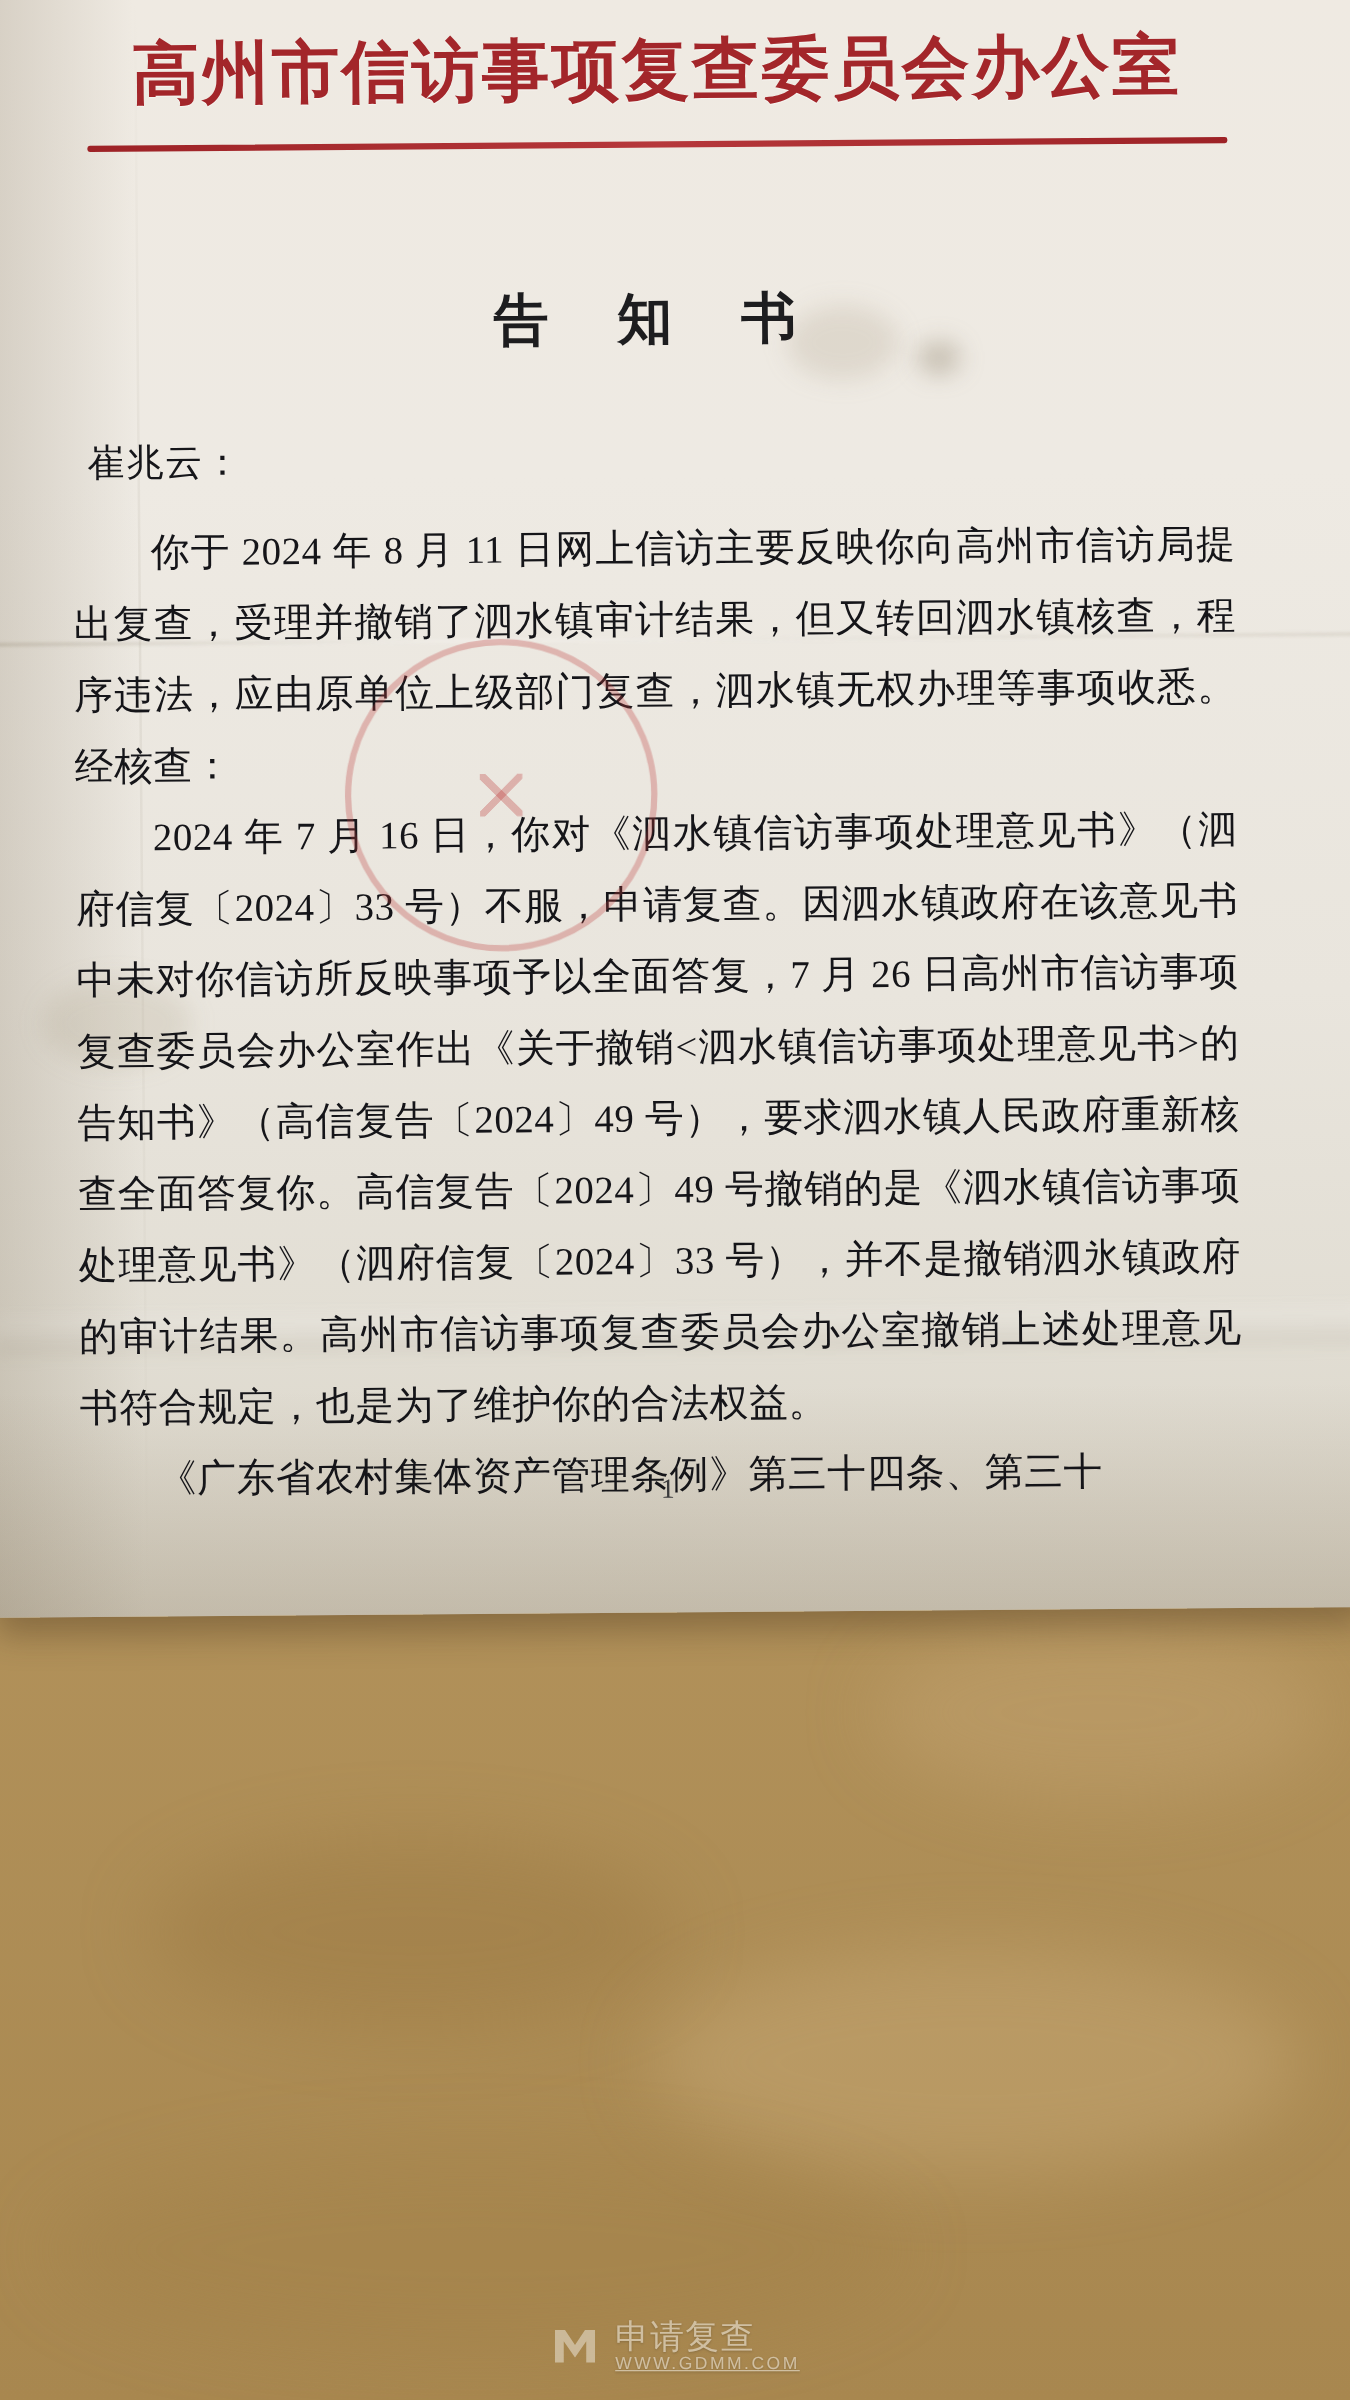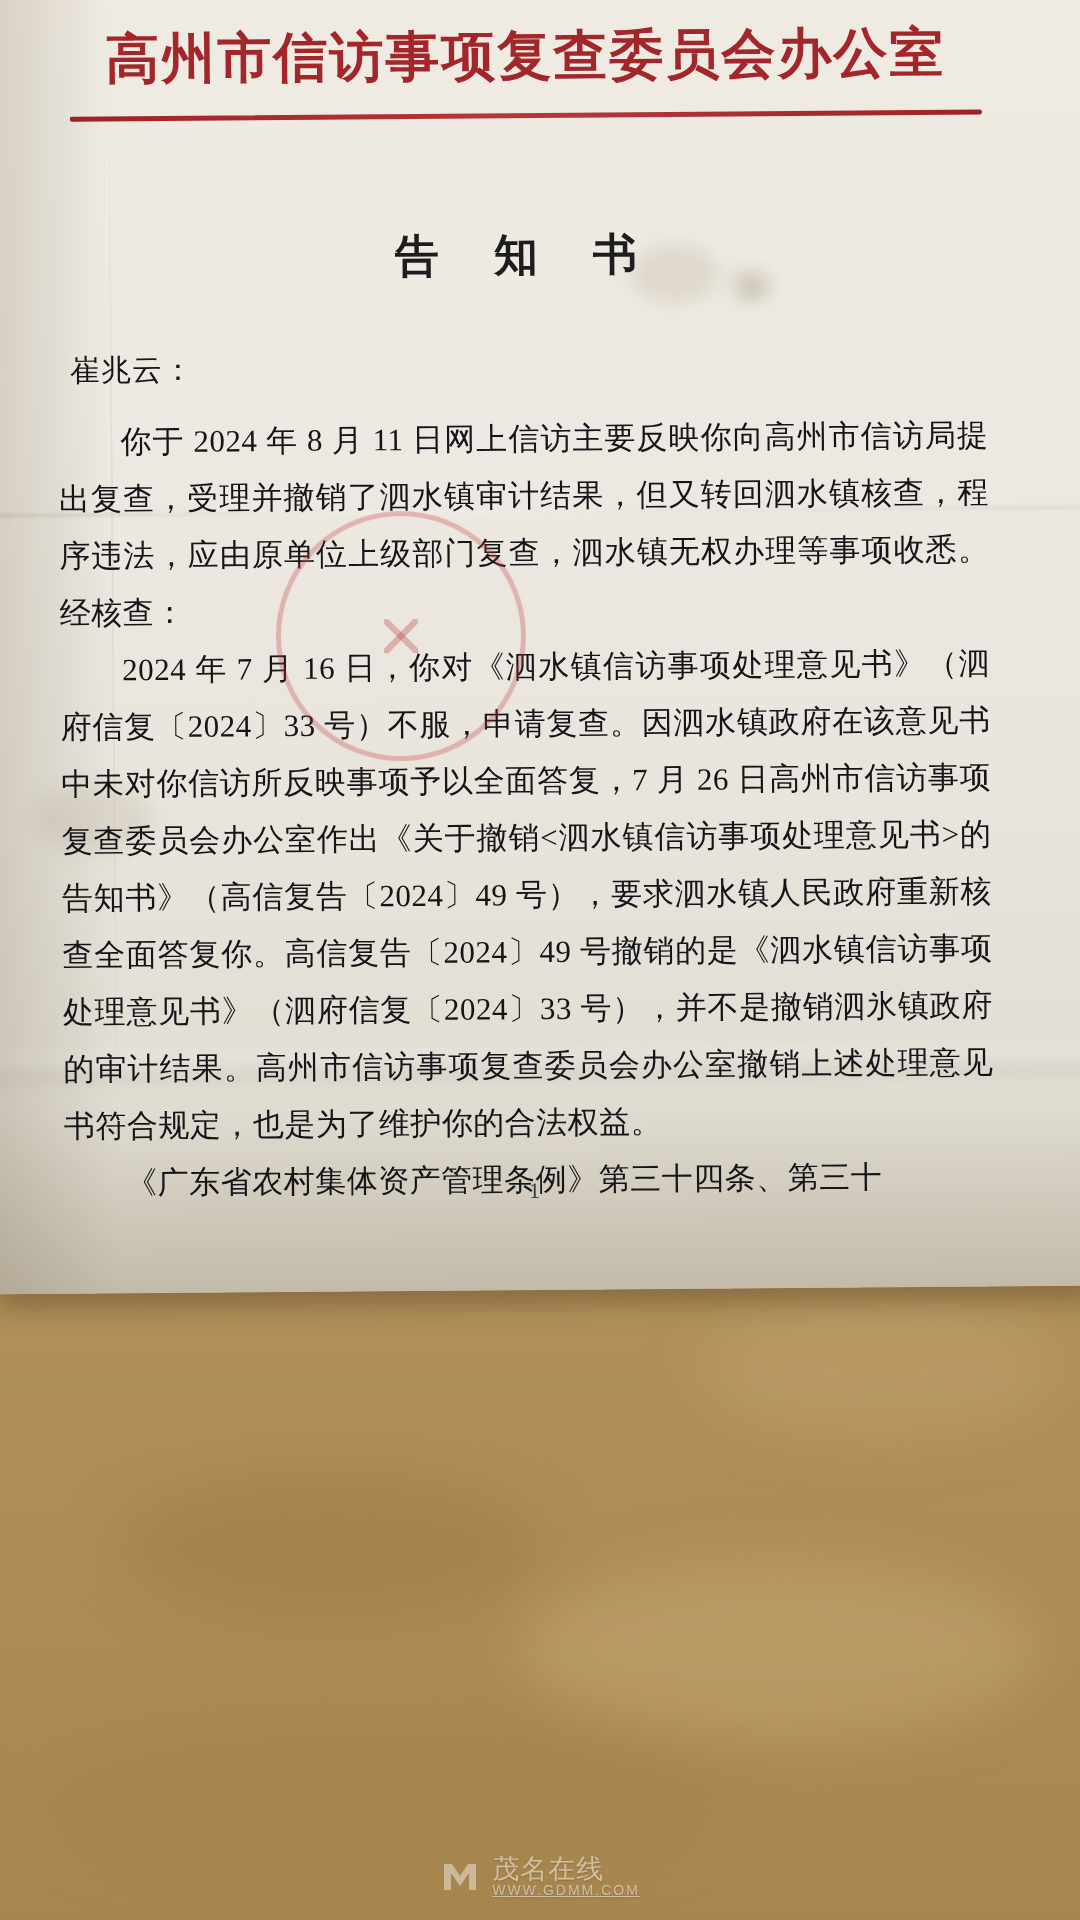--- a/index.html
+++ b/index.html
@@ -251,18 +251,18 @@
 
       <div class="page-number">1</div>
     </div>
   </div>
 
   <div class="watermark">
     <svg class="wm-logo" viewBox="0 0 40 40">
       <path d="M4 34 L4 8 L12 8 L20 20 L28 8 L36 8 L36 34 L29 34 L29 17 L20 30 L11 17 L11 34 Z" fill="#f2eee6" opacity="0.9"></path>
     </svg>
     <div class="wm-text">
-      <span class="wm-name">茂名在线</span>
+      <span class="wm-name">申请复查</span>
       <span class="wm-url">WWW.GDMM.COM</span>
     </div>
   </div>
 
 </div>
 
 </body></html>

